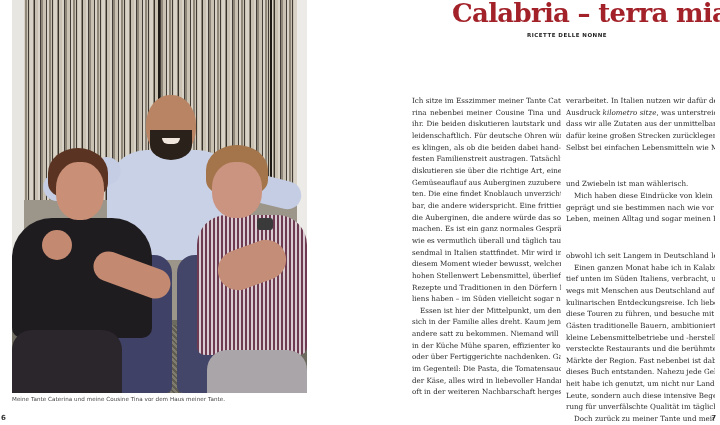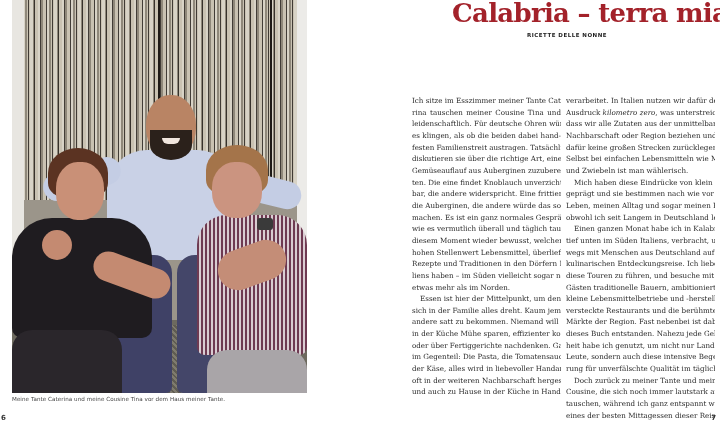--- a/index.html
+++ b/index.html
@@ -54,21 +54,21 @@
   .folio-right { right:4px; }
 
   
   .title { position:absolute; left:452px; top:-2px; width:230px; text-align:center; font-family:"DejaVu Serif", serif; font-weight:bold; font-size:26px; color:#a3222a; letter-spacing:-0.7px; white-space:nowrap; }
   .subtitle { position:absolute; left:452px; top:32px; width:230px; text-align:center; font-family:"DejaVu Sans", sans-serif; font-weight:bold; font-size:5.5px; color:#222; letter-spacing:0.5px; }
 
   .col { position:absolute; top:95px; width:149px; font-family:"DejaVu Serif", serif; font-size:7.15px; line-height:11.65px; color:#2a2a2a; text-align:justify; hyphens:manual; }
   .col1 { left:412px; }
   .col2 { left:566px; }
   .line { display:block; text-align:justify; text-align-last:justify; white-space:nowrap; overflow:hidden; }
-  .line.last { text-align-last:left; }
+  .line.last { text-align-last:left;margin-top:25px; }
 </style>
 </head>
 <body>
 
 <div class="spread">
 
   <div class="page-left">
     <div class="photo">
       <div class="curtain"></div>
       <div class="curtain-dark1"></div>
@@ -105,51 +105,51 @@
     <div class="folio folio-left">6</div>
   </div>
 
   <div class="page-right"></div>
 
   <div class="title">Calabria – terra mia</div>
   <div class="subtitle">RICETTE DELLE NONNE</div>
 
   <div class="col col1" id="col1">
       <span class="line">Ich sitze im Esszimmer meiner Tante Cate-</span>
-      <span class="line">rina tauschen meiner Cousine Tina und</span>
+      <span class="line">rina nebenbei meiner Cousine Tina und</span>
+      <span class="line">ihr. Die beiden diskutieren lautstark und</span>
       <span class="line">leidenschaftlich. Für deutsche Ohren würde</span>
       <span class="line">es klingen, als ob die beiden dabei hand-</span>
       <span class="line">festen Familienstreit austragen. Tatsächlich</span>
       <span class="line">diskutieren sie über die richtige Art, einen</span>
       <span class="line">Gemüseauflauf aus Auberginen zuzuberei-</span>
       <span class="line">ten. Die eine findet Knoblauch unverzicht-</span>
       <span class="line">bar, die andere widerspricht. Eine frittiert</span>
       <span class="line">die Auberginen, die andere würde das so nie</span>
       <span class="line">machen. Es ist ein ganz normales Gespräch,</span>
       <span class="line">wie es vermutlich überall und täglich tau-</span>
+      <span class="line">sendmal in Italien stattfindet. Mir wird in</span>
       <span class="line">diesem Moment wieder bewusst, welchen</span>
       <span class="line">hohen Stellenwert Lebensmittel, überlieferte</span>
       <span class="line">Rezepte und Traditionen in den Dörfern Ita-</span>
       <span class="line">liens haben – im Süden vielleicht sogar noch</span>
-      <span class="line last">etwas mehr als im Norden.</span>
       <span class="line" style="padding-left: 8px;">Essen ist hier der Mittelpunkt, um den</span>
       <span class="line">sich in der Familie alles dreht. Kaum jemand</span>
       <span class="line">andere satt zu bekommen. Niemand will sich</span>
       <span class="line">in der Küche Mühe sparen, effizienter kochen</span>
       <span class="line">oder über Fertiggerichte nachdenken. Ganz</span>
       <span class="line">im Gegenteil: Die Pasta, die Tomatensauce,</span>
       <span class="line">der Käse, alles wird in liebevoller Handarbeit</span>
       <span class="line">oft in der weiteren Nachbarschaft hergestellt</span>
       <span class="line last">und auch zu Hause in der Küche in Handarbeit</span>
     </div>
   <div class="col col2" id="col2">
       <span class="line">verarbeitet. In Italien nutzen wir dafür den</span>
-      <span class="line">Ausdruck <i>kilometro zero</i>, was unterstreicht,</span>
+      <span class="line">Ausdruck <i>kilometro sitze</i>, was unterstreicht,</span>
       <span class="line">dass wir alle Zutaten aus der unmittelbaren</span>
-      <span class="line">Nachbarschaft oder Region beziehen und</span>
       <span class="line">dafür keine großen Strecken zurücklegen.</span>
       <span class="line">Selbst bei einfachen Lebensmitteln wie Mehl</span>
       <span class="line last">und Zwiebeln ist man wählerisch.</span>
       <span class="line" style="padding-left: 8px;">Mich haben diese Eindrücke von klein auf</span>
       <span class="line">geprägt und sie bestimmen nach wie vor mein</span>
       <span class="line">Leben, meinen Alltag und sogar meinen Beruf,</span>
       <span class="line last">obwohl ich seit Langem in Deutschland lebe.</span>
       <span class="line" style="padding-left: 8px;">Einen ganzen Monat habe ich in Kalabrien,</span>
       <span class="line">tief unten im Süden Italiens, verbracht, unter-</span>
       <span class="line">wegs mit Menschen aus Deutschland auf einer</span>

